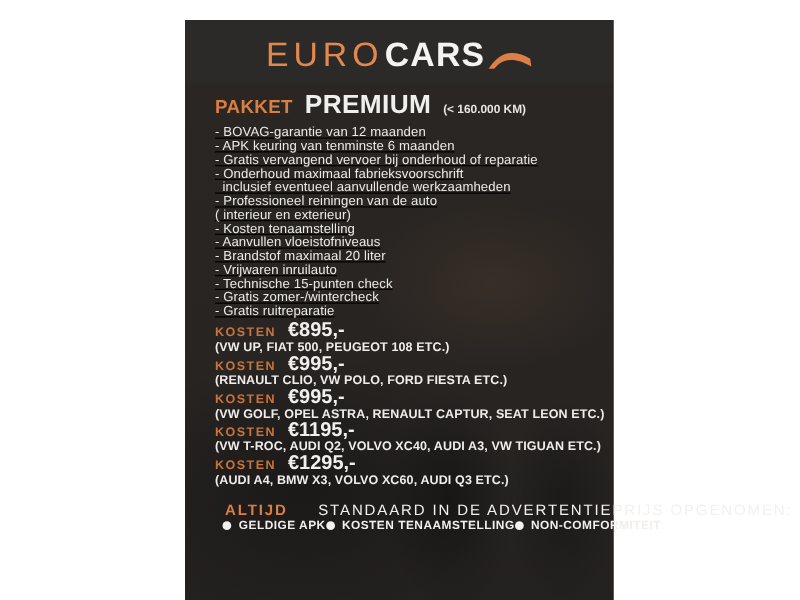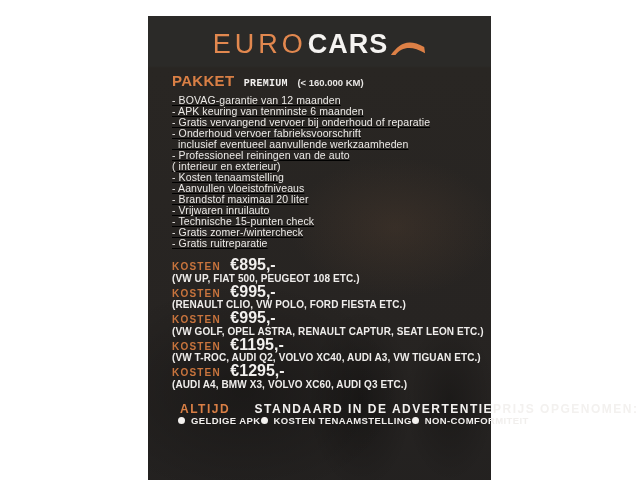--- a/index.html
+++ b/index.html
@@ -29,38 +29,38 @@
     line-height:1;
   }
   .logo-cars{
     color:#f5f3f1;font-size:27px;font-weight:800;letter-spacing:1px;
     line-height:1;margin-left:1px;
   }
   .logo-swoosh{margin-left:2px;margin-top:8px;}
   .content{position:absolute;left:24px;right:8px;top:56px;}
   .pkg-title{white-space:nowrap;}
   .pkg-title .accent{color:#d97f45;font-size:15px;font-weight:800;letter-spacing:0.3px;}
-  .pkg-title .main{color:#f1efed;font-size:10px;font-weight:800;letter-spacing:0.3px;margin-left:5px;font-family:Liberation Mono, monospace;}
+  .pkg-title .main{color:#f1efed;font-size:21px;font-weight:800;letter-spacing:0.3px;margin-left:5px;}
   .pkg-title .note{color:#e8e6e4;font-size:9.5px;font-weight:600;margin-left:5px;}
   .features{margin-top:5px;text-decoration:underline;}
   .feature-line{
     color:#eceae7;font-size:10.5px;line-height:11px;font-weight:400;
     white-space:pre-wrap;letter-spacing:0.1px;
   }
   .pricing{position:absolute;left:24px;top:243px;right:8px;}
   .price-block{margin-bottom:1.5px;}
   .price-line{line-height:11.5px;white-space:nowrap;}
   .price-label{color:#c8743d;font-size:10px;font-weight:800;letter-spacing:1.2px;}
   .price-value{color:#f1efed;font-size:16px;font-weight:800;margin-left:5px;}
   .price-models{color:#efedeb;font-size:10px;font-weight:700;line-height:11.5px;letter-spacing:0.1px;white-space:nowrap;}
   .footer-heading{
     position:absolute;left:32px;top:383px;white-space:nowrap;
   }
   .footer-heading .accent{color:#d97f45;font-size:12px;font-weight:800;letter-spacing:1.5px;}
-  .footer-heading .main{color:#f3f1ef;font-size:12px;font-weight:700;letter-spacing:1.5px;margin-left:4px;padding-left:16px;}
+  .footer-heading .main{color:#f3f1ef;font-size:12px;font-weight:400;letter-spacing:1.5px;margin-left:4px;padding-left:16px;}
   .footer-items{
     position:absolute;left:30px;top:399px;width:318px;
     display:flex;justify-content:space-between;align-items:center;
   }
   .footer-item{display:flex;align-items:center;}
   .dot{
     width:7px;height:7px;border-radius:50%;background:#f3f1ef;
     display:inline-block;margin-right:6px;flex:0 0 auto;
   }
   .footer-item-label{
@@ -85,21 +85,21 @@
   <div class="content">
     <div class="pkg-title">
       <span class="accent">PAKKET</span>
       <span class="main">PREMIUM</span>
       <span class="note">(&lt; 160.000 KM)</span>
     </div>
     <div class="features">
       <div class="feature-line">- BOVAG-garantie van 12 maanden</div>
       <div class="feature-line">- APK keuring van tenminste 6 maanden</div>
       <div class="feature-line">- Gratis vervangend vervoer bij onderhoud of reparatie</div>
-      <div class="feature-line">- Onderhoud vervoer fabrieksvoorschrift</div>
+      <div class="feature-line">- Onderhoud maximaal fabrieksvoorschrift</div>
       <div class="feature-line">  inclusief eventueel aanvullende werkzaamheden</div>
       <div class="feature-line">- Professioneel reiningen van de auto</div>
       <div class="feature-line">( interieur en exterieur)</div>
       <div class="feature-line">- Kosten tenaamstelling</div>
       <div class="feature-line">- Aanvullen vloeistofniveaus</div>
       <div class="feature-line">- Brandstof maximaal 20 liter</div>
       <div class="feature-line">- Vrijwaren inruilauto</div>
       <div class="feature-line">- Technische 15-punten check</div>
       <div class="feature-line">- Gratis zomer-/wintercheck</div>
       <div class="feature-line">- Gratis ruitreparatie</div>

